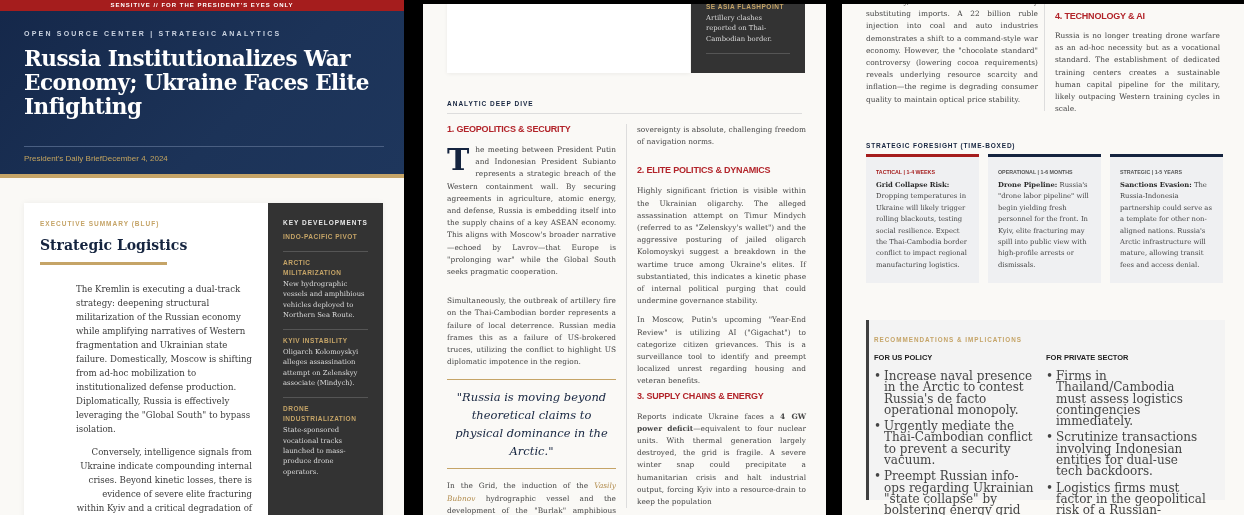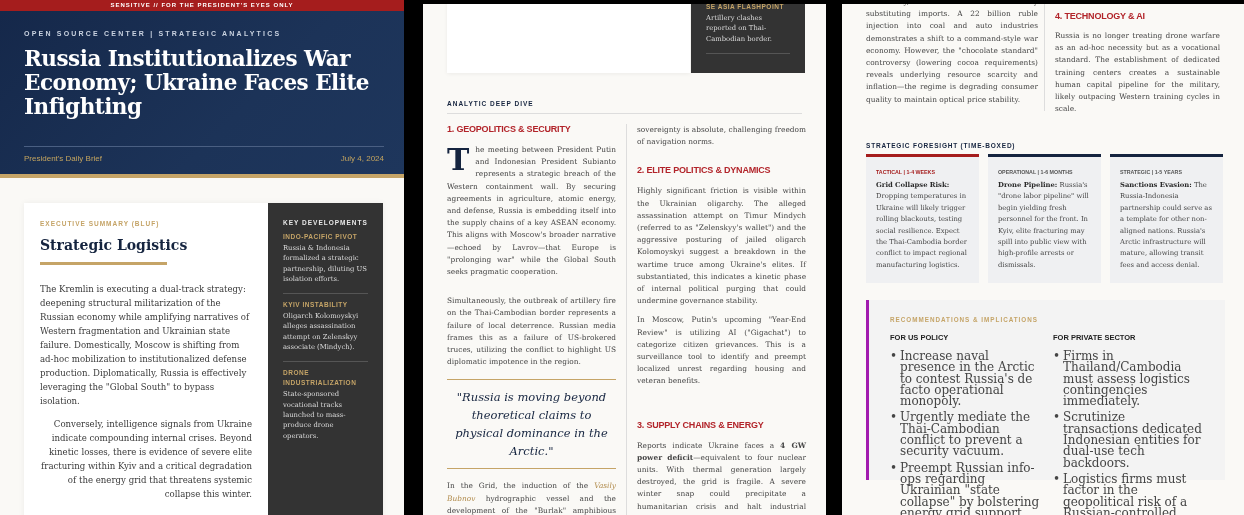--- a/index.html
+++ b/index.html
@@ -10,29 +10,29 @@
   #p1 { left: 0; width: 404px; }
   #p2 { left: 423px; width: 403px; top: 4px; height: 511px; }
   #p3 { left: 842px; width: 402px; top: 4px; height: 511px; }
 
   
   .classbar { height: 11px; background: #a51d1d; color: #fff; font-family: "Liberation Sans", sans-serif; font-weight: bold; font-size: 6px; letter-spacing: 1px; text-align: center; line-height: 11px; }
   .hero { height: 163px; background: linear-gradient(135deg, #15284a 0%, #1c3358 60%, #1e365c 100%); padding: 19px 24px 0 24px; color: #fff; position: relative; }
   .hero-eyebrow { font-family: "Liberation Sans", sans-serif; font-size: 7px; letter-spacing: 2.2px; color: #c9d2e0; font-weight: bold; }
   .hero-title { font-family: "DejaVu Serif", serif; font-weight: bold; font-size: 21.5px; line-height: 24px; margin-top: 10px; letter-spacing: -0.5px; }
   .hero-rule { position: absolute; left: 24px; right: 20px; top: 135px; border-top: 1px solid #4a5f82; }
-  .hero-meta { position: absolute; left: 24px; right: 20px; top: 143px; display: flex; justify-content: space-between; font-family: "Liberation Sans", sans-serif; font-size: 8px; color: #c3a45f; }
+  .hero-meta { position: absolute; left: 24px; right: 20px; top: 143px; display: flex; justify-content: flex-start; font-family: "Liberation Sans", sans-serif; font-size: 8px; color: #c3a45f; }
   .gold-band { height: 4px; background: #c5a467; }
 
   .summary-card { position: absolute; left: 24px; top: 203px; width: 359px; height: 320px; background: #fff; box-shadow: 0 0 6px rgba(0,0,0,0.06); }
   .summary-main { position: absolute; left: 0; top: 0; width: 244px; padding: 17px 16px; }
   .eyebrow-gold { font-family: "Liberation Sans", sans-serif; font-weight: bold; font-size: 6.5px; letter-spacing: 1px; color: #c5a467; }
   .synth-title { font-family: "DejaVu Serif", serif; font-weight: bold; font-size: 14px; color: #15243f; margin-top: 10px; }
   .synth-rule { width: 127px; height: 3px; background: #c5a467; margin-top: 9px; }
-  .synth-p { font-size: 8.6px; line-height: 14px; color: #3b3b3b; margin-top: 17px; }
+  .synth-p { font-size: 8.6px; line-height: 14px; color: #3b3b3b; margin-top: 17px; margin-left: 36px; }
   .synth-p + .synth-p { margin-top: 9px; text-align: right; }
 
   .keydev { position: absolute; left: 244px; top: 0; width: 115px; height: 320px; background: #333333; padding: 16px 15px 0 15px; }
   .keydev-title { font-family: "Liberation Sans", sans-serif; font-weight: bold; font-size: 6.5px; letter-spacing: 1px; color: #e8e8e8; }
   .kd-item { border-bottom: 1px solid #555; padding: 6px 0 9px 0; }
   .kd-item:first-of-type { padding-top: 6px; }
   .kd-head { font-family: "Liberation Sans", sans-serif; font-weight: bold; font-size: 6.5px; letter-spacing: 0.5px; color: #c5a467; line-height: 10px; }
   .kd-text { font-size: 6.8px; line-height: 10.3px; color: #dcdcdc; margin-top: 1px; }
 
   
@@ -57,58 +57,61 @@
   .fore-cards { position: absolute; left: 24px; top: 150px; display: flex; gap: 9px; }
   .fcard { width: 113px; height: 129px; background: #eff0f2; padding: 12px 10px; }
   .fcard.tact { border-top: 3px solid #a51d1d; }
   .fcard.op { border-top: 3px solid #15243f; }
   .fcard.strat { border-top: 3px solid #15243f; }
   .f-label { font-family: "Liberation Sans", sans-serif; font-weight: bold; font-size: 5.3px; color: #555; }
   .fcard.tact .f-label { color: #a51d1d; }
   .f-text { font-size: 6.8px; line-height: 11.4px; color: #444; margin-top: 5px; }
   .f-text b { color: #2a2a2a; }
 
-  .recs { position: absolute; left: 24px; top: 296px; width: 359px; height: 180px; background: #f3f3f3; border-left: 3px solid #a21caf; padding: 16px 21px; }
+  .recs { position: absolute; left: 24px; top: 316px; width: 359px; height: 180px; background: #f3f3f3; border-left: 3px solid #404040; padding: 16px 5px; }
   .recs-title { font-family: "Liberation Sans", sans-serif; font-weight: bold; font-size: 6.3px; letter-spacing: 1px; color: #c5a467; }
   .recs-cols { display: flex; gap: 12px; margin-top: 10px; }
   .rcol { width: 160px; }
   .rhead { font-family: "Liberation Sans", sans-serif; font-weight: bold; font-size: 7.5px; color: #222; }
   .rlist { list-style: none; margin-top: 9px; }
   .rlist li { position: relative; padding-left: 10px; font-size: 12px; line-height: 11.3px; color: #444; margin-bottom: 5px; }
   .rlist li::before { content: "•"; position: absolute; left: 0; top: 0; color: #444; }
 </style>
 </head>
 <body>
 
 <div class="panel" id="p1">
   <div class="classbar">SENSITIVE // FOR THE PRESIDENT'S EYES ONLY</div>
   <div class="hero">
     <div class="hero-eyebrow">OPEN SOURCE CENTER | STRATEGIC ANALYTICS</div>
     <h1 class="hero-title">Russia Institutionalizes War Economy; Ukraine Faces Elite Infighting</h1>
     <div class="hero-rule"></div>
     <div class="hero-meta">
       <span>President's Daily Brief</span>
-      <span>July 4, 2024</span>
+      <span>December 4, 2024</span>
     </div>
   </div>
   <div class="gold-band"></div>
 
   <div class="summary-card">
     <div class="summary-main">
       <div class="eyebrow-gold">EXECUTIVE SUMMARY (BLUF)</div>
       <h2 class="synth-title">Strategic Logistics</h2>
       <div class="synth-rule"></div>
       <p class="synth-p">The Kremlin is executing a dual-track strategy: deepening structural militarization of the Russian economy while amplifying narratives of Western fragmentation and Ukrainian state failure. Domestically, Moscow is shifting from ad-hoc mobilization to institutionalized defense production. Diplomatically, Russia is effectively leveraging the "Global South" to bypass isolation.</p>
       <p class="synth-p">Conversely, intelligence signals from Ukraine indicate compounding internal crises. Beyond kinetic losses, there is evidence of severe elite fracturing within Kyiv and a critical degradation of the energy grid that threatens systemic collapse this winter.</p>
     </div>
     <div class="keydev">
       <div class="keydev-title">KEY DEVELOPMENTS</div>
       <div class="kd-item">
         <div class="kd-head">INDO-PACIFIC PIVOT</div>
-        <div class="kd-text">Russia &amp; Indonesia formalized a strategic partnership, diluting US isolation efforts.</div>
+      </div>
+      <div class="kd-item">
+        <div class="kd-head">ARCTIC MILITARIZATION</div>
+        <div class="kd-text">New hydrographic vessels and amphibious vehicles deployed to Northern Sea Route.</div>
       </div>
       <div class="kd-item">
         <div class="kd-head">KYIV INSTABILITY</div>
         <div class="kd-text">Oligarch Kolomoyskyi alleges assassination attempt on Zelenskyy associate (Mindych).</div>
       </div>
       <div class="kd-item" style="border-bottom:none">
         <div class="kd-head" style="width:70px">DRONE INDUSTRIALIZATION</div>
         <div class="kd-text" style="width:75px">State-sponsored vocational tracks launched to mass-produce drone operators.</div>
       </div>
     </div>
@@ -137,21 +140,21 @@
     <p class="dp">
       <span>In the Grid, the induction of the </span><em>Vasily Bubnov</em><span> hydrographic vessel and the development of the "Burlak" amphibious vehicle indicate a long-term commitment to operationalizing the Northern Sea Route. This</span>
     </p>
   </div>
 
   <div class="col col-right">
     <p class="dp">sovereignty is absolute, challenging freedom of navigation norms.</p>
     <h3 class="sec-head" style="margin-top:17px">2. ELITE POLITICS &amp; DYNAMICS</h3>
     <p class="dp" style="margin-top:10px">Highly significant friction is visible within the Ukrainian oligarchy. The alleged assassination attempt on Timur Mindych (referred to as "Zelenskyy's wallet") and the aggressive posturing of jailed oligarch Kolomoyskyi suggest a breakdown in the wartime truce among Ukraine's elites. If substantiated, this indicates a kinetic phase of internal political purging that could undermine governance stability.</p>
     <p class="dp" style="margin-top:7px">In Moscow, Putin's upcoming "Year-End Review" is utilizing AI ("Gigachat") to categorize citizen grievances. This is a surveillance tool to identify and preempt localized unrest regarding housing and veteran benefits.</p>
-    <h3 class="sec-head" style="margin-top:32px">3. SUPPLY CHAINS &amp; ENERGY</h3>
+    <h3 class="sec-head" style="margin-top:3px">3. SUPPLY CHAINS &amp; ENERGY</h3>
     <p class="dp" style="margin-top:10px">
       <span>Reports indicate Ukraine faces a </span><b>4 GW power deficit</b><span>—equivalent to four nuclear units. With thermal generation largely destroyed, the grid is fragile. A severe winter snap could precipitate a humanitarian crisis and halt industrial output, forcing Kyiv into a resource-drain to keep the population</span>
     </p>
   </div>
 </div>
 
 <div class="panel" id="p3">
   <div class="p3-colL">
     <p class="dp">Conversely, the Kremlin is forcefully substituting imports. A 22 billion ruble injection into coal and auto industries demonstrates a shift to a command-style war economy. However, the "chocolate standard" controversy (lowering cocoa requirements) reveals underlying resource scarcity and inflation—the regime is degrading consumer quality to maintain optical price stability.</p>
   </div>
@@ -184,19 +187,19 @@
         <ul class="rlist">
           <li>Increase naval presence in the Arctic to contest Russia's de facto operational monopoly.</li>
           <li>Urgently mediate the Thai-Cambodian conflict to prevent a security vacuum.</li>
           <li>Preempt Russian info-ops regarding Ukrainian "state collapse" by bolstering energy grid support.</li>
         </ul>
       </div>
       <div class="rcol">
         <div class="rhead">FOR PRIVATE SECTOR</div>
         <ul class="rlist">
           <li>Firms in Thailand/Cambodia must assess logistics contingencies immediately.</li>
-          <li>Scrutinize transactions dedicated Indonesian entities for dual-use tech backdoors.</li>
+          <li>Scrutinize transactions involving Indonesian entities for dual-use tech backdoors.</li>
           <li>Logistics firms must factor in the geopolitical risk of a Russian-controlled Northern Sea Route.</li>
         </ul>
       </div>
     </div>
   </div>
 </div>
 
 </body></html>

